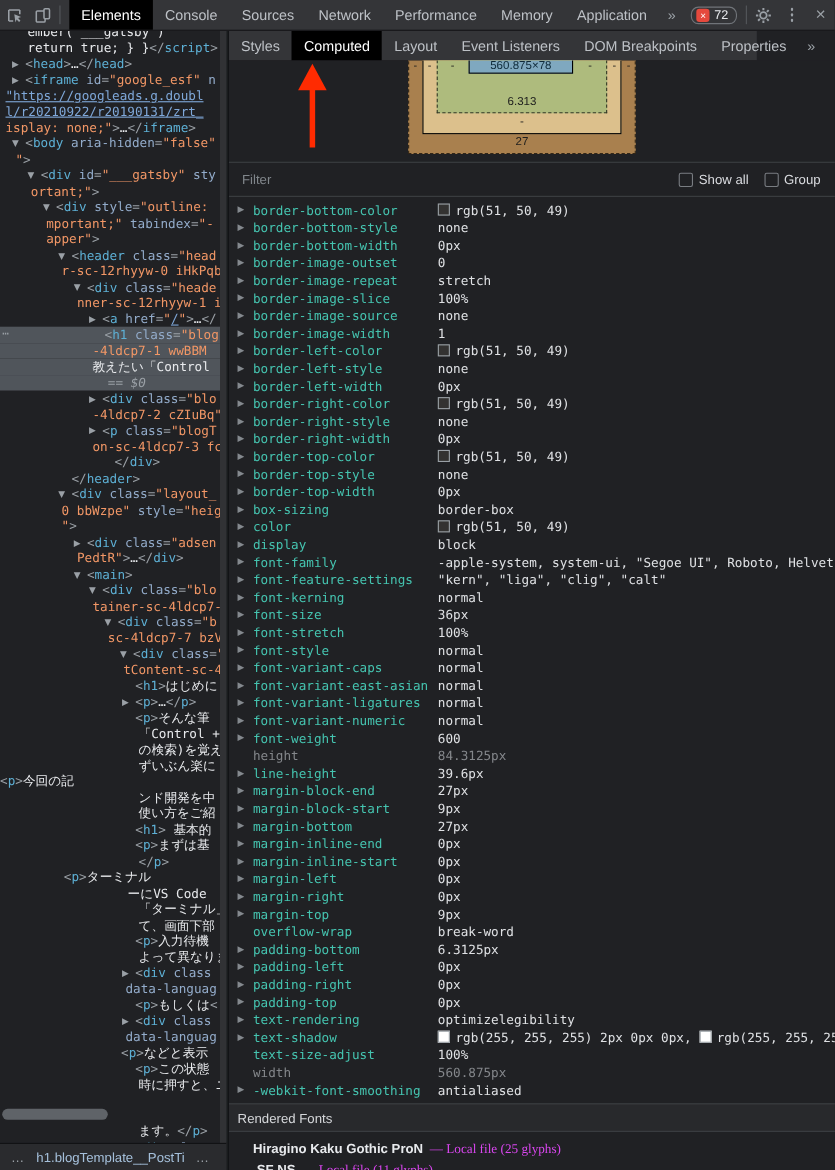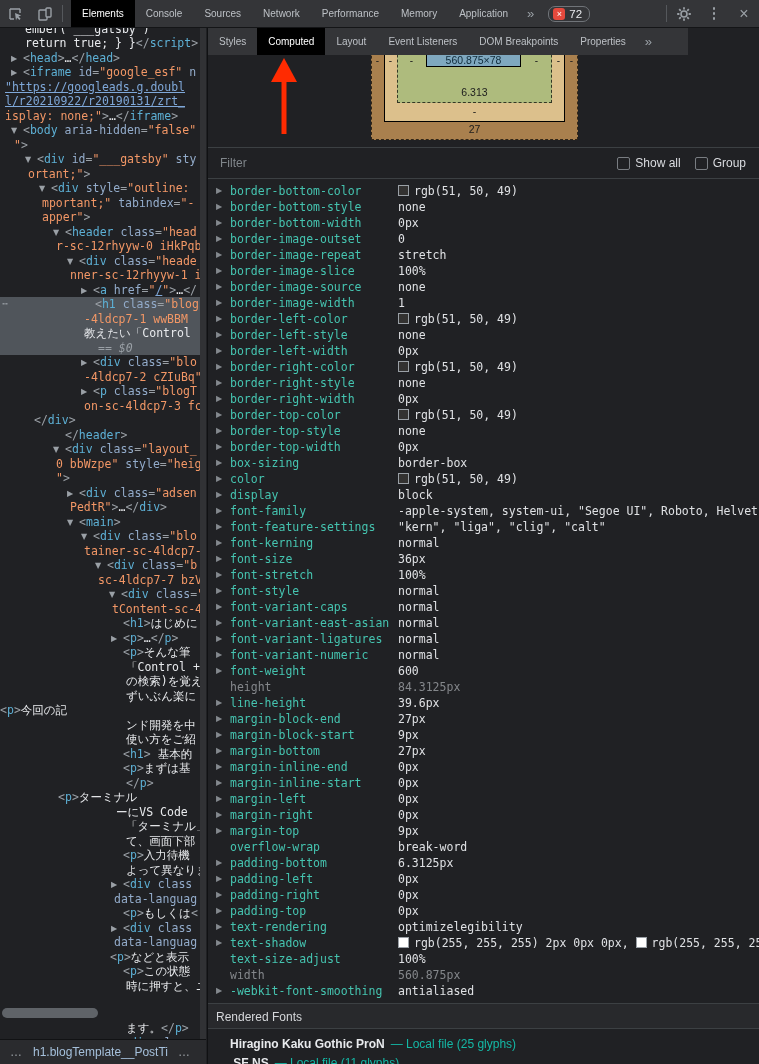--- a/index.html
+++ b/index.html
@@ -4,21 +4,21 @@
 <style>
   html,body{margin:0;padding:0;background:#17181a;}
   .root{position:relative;width:759px;height:1064px;background:#202124;overflow:hidden;
         font-family:"Liberation Sans",sans-serif;-webkit-font-smoothing:antialiased;}
   
   .toolbar{position:absolute;left:0;top:0;width:759px;height:27px;background:#343538;
            border-bottom:1px solid #141517;display:flex;align-items:center;z-index:30;}
   .tbtn{width:30px;height:27px;display:flex;align-items:center;justify-content:center;color:#9aa0a6;}
   .vsep{width:1px;height:17px;background:#55585c;margin:0 2px;}
   .tabs{display:flex;height:27px;margin-left:6px;}
-  .tab{padding:0 11px;line-height:27px;font-size:10px;color:#bdc1c6;white-space:nowrap;}
+  .tab{padding:0 11px;line-height:27px;font-size:13px;color:#bdc1c6;white-space:nowrap;}
   .tab.selected{background:#000;color:#fff;}
   .chev{color:#9aa0a6;font-size:13px;padding:0 8px;line-height:27px;}
   .spacer{flex:1;}
   .err-badge{display:flex;align-items:center;border:1px solid #707479;border-radius:7px;
              padding:1px 7px 1px 4px;margin:0 6px;}
   .err-ico{width:12px;height:12px;background:#e5493d;border-radius:3px;color:#fff;font-size:9px;
            line-height:12px;text-align:center;margin-right:4px;}
   .err-count{color:#e8eaed;font-size:11.5px;}
   .dots{display:flex;flex-direction:column;gap:2.5px;align-items:center;}
   .dots i{width:2.5px;height:2.5px;border-radius:50%;background:#9aa0a6;}
@@ -84,21 +84,21 @@
   .prop-row.gray .prop-name,.prop-row.gray .prop-value{color:#84878b;}
   .swatch{display:inline-block;width:9px;height:9px;border:1px solid #9aa0a6;margin-right:5px;
           vertical-align:-1px;}
   
   .rf-header{position:absolute;left:0;top:975px;width:552px;height:26px;line-height:26px;background:#28292c;
              border-top:1px solid #3c4043;border-bottom:1px solid #3c4043;color:#d5d7da;font-size:12px;
              padding-left:8px;box-sizing:border-box;}
   .rf-list{position:absolute;left:0;top:1001px;width:552px;padding-top:6px;}
   .rf-row{height:19px;line-height:19px;padding-left:22px;font-size:12px;white-space:nowrap;overflow:hidden;}
   .rf-name{font-weight:bold;color:#e8eaed;}
-  .rf-detail{color:#14b8a6;margin-left:6px;}
+  .rf-detail{color:#d946ef;margin-left:6px;font-family:Liberation Serif, serif;}
   
   .red-arrow{position:absolute;left:58px;top:1px;z-index:10;}
   svg.lineicon{display:block;}
 </style>
 </head>
 <body>
 
 <div class="root">
 
   <div class="toolbar">
@@ -171,21 +171,21 @@
         <div class="dom-line" style="padding-left: 70px;"><span class="sg-s">nner-sc-12rhyyw-1 i</span></div>
         <div class="dom-line" style="padding-left: 81px;"><span class="sg-a">▶</span><span class="sg-p">&lt;</span><span class="sg-t">a</span><span class="sg-n"> href</span><span class="sg-p">=</span><span class="sg-s">"</span><span class="sg-l">/</span><span class="sg-s">"</span><span class="sg-p">&gt;</span><span class="sg-x">…</span><span class="sg-p">&lt;/</span></div>
         <div class="dom-line sel" style="padding-left: 95px;"><span class="gutter-more">⋯</span><span class="sg-p">&lt;</span><span class="sg-t">h1</span><span class="sg-n"> class</span><span class="sg-p">=</span><span class="sg-s">"blog</span></div>
         <div class="dom-line sel" style="padding-left: 84px;"><span class="sg-s">-4ldcp7-1 wwBBM</span></div>
         <div class="dom-line sel" style="padding-left: 84px;"><span class="sg-x">教えたい「Control</span></div>
         <div class="dom-line sel" style="padding-left: 98px;"><span class="sg-g">== $0</span></div>
         <div class="dom-line" style="padding-left: 81px;"><span class="sg-a">▶</span><span class="sg-p">&lt;</span><span class="sg-t">div</span><span class="sg-n"> class</span><span class="sg-p">=</span><span class="sg-s">"blo</span></div>
         <div class="dom-line" style="padding-left: 84px;"><span class="sg-s">-4ldcp7-2 cZIuBq"</span></div>
         <div class="dom-line" style="padding-left: 81px;"><span class="sg-a">▶</span><span class="sg-p">&lt;</span><span class="sg-t">p</span><span class="sg-n"> class</span><span class="sg-p">=</span><span class="sg-s">"blogT</span></div>
         <div class="dom-line" style="padding-left: 84px;"><span class="sg-s">on-sc-4ldcp7-3 fc</span></div>
-        <div class="dom-line" style="padding-left: 34px;"><span class="sg-p">&lt;/</span><span class="sg-t">div</span><span class="sg-p">&gt;</span></div>
+        <div class="dom-line" style="padding-left: 104px;"><span class="sg-p">&lt;/</span><span class="sg-t">div</span><span class="sg-p">&gt;</span></div>
         <div class="dom-line" style="padding-left: 65px;"><span class="sg-p">&lt;/</span><span class="sg-t">header</span><span class="sg-p">&gt;</span></div>
         <div class="dom-line" style="padding-left: 53px;"><span class="sg-a">▼</span><span class="sg-p">&lt;</span><span class="sg-t">div</span><span class="sg-n"> class</span><span class="sg-p">=</span><span class="sg-s">"layout_</span></div>
         <div class="dom-line" style="padding-left: 56px;"><span class="sg-s">0 bbWzpe"</span><span class="sg-n"> style</span><span class="sg-p">=</span><span class="sg-s">"heig</span></div>
         <div class="dom-line" style="padding-left: 56px;"><span class="sg-s">"</span><span class="sg-p">&gt;</span></div>
         <div class="dom-line" style="padding-left: 67px;"><span class="sg-a">▶</span><span class="sg-p">&lt;</span><span class="sg-t">div</span><span class="sg-n"> class</span><span class="sg-p">=</span><span class="sg-s">"adsen</span></div>
         <div class="dom-line" style="padding-left: 70px;"><span class="sg-s">PedtR"</span><span class="sg-p">&gt;</span><span class="sg-x">…</span><span class="sg-p">&lt;/</span><span class="sg-t">div</span><span class="sg-p">&gt;</span></div>
         <div class="dom-line" style="padding-left: 67px;"><span class="sg-a">▼</span><span class="sg-p">&lt;</span><span class="sg-t">main</span><span class="sg-p">&gt;</span></div>
         <div class="dom-line" style="padding-left: 81px;"><span class="sg-a">▼</span><span class="sg-p">&lt;</span><span class="sg-t">div</span><span class="sg-n"> class</span><span class="sg-p">=</span><span class="sg-s">"blo</span></div>
         <div class="dom-line" style="padding-left: 84px;"><span class="sg-s">tainer-sc-4ldcp7-</span></div>
         <div class="dom-line" style="padding-left: 95px;"><span class="sg-a">▼</span><span class="sg-p">&lt;</span><span class="sg-t">div</span><span class="sg-n"> class</span><span class="sg-p">=</span><span class="sg-s">"b</span></div>

